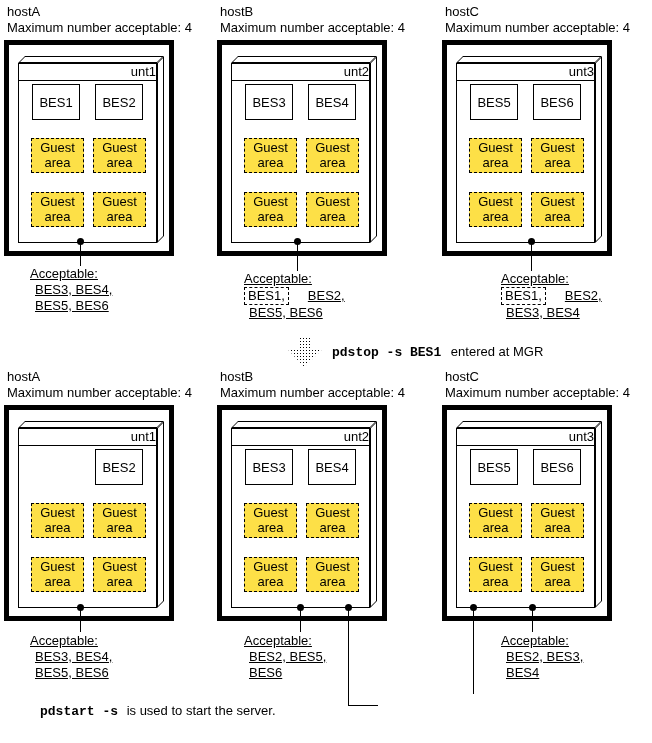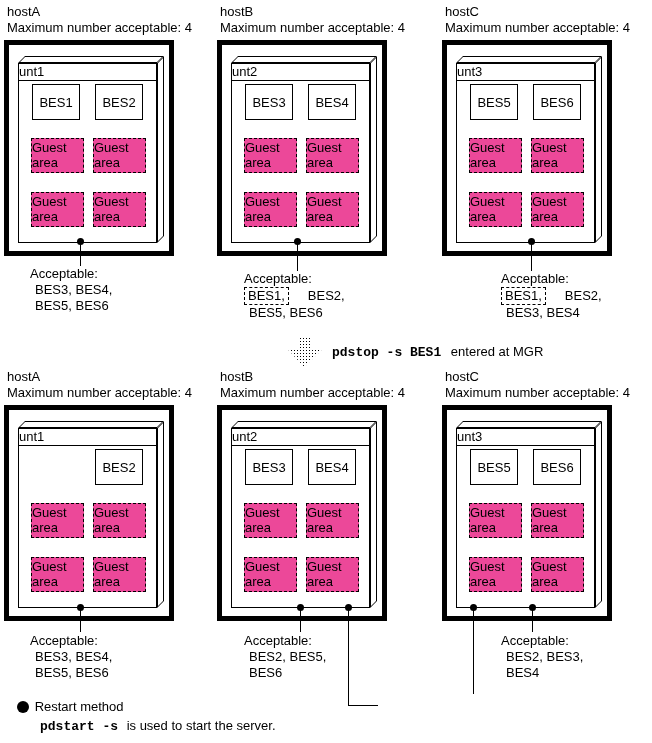--- a/index.html
+++ b/index.html
@@ -22,32 +22,32 @@
   .u3t, .u3r {
     border:1px solid #000; background-color:#fff;
     background-image:radial-gradient(#000 26%, rgba(0,0,0,0) 32%);
     background-size:2px 2px;
   }
   .u3t { position:absolute; left:-1px; top:-8px; width:calc(100% + 2px); height:7px;
          transform:skewX(-45deg); transform-origin:0 100%; }
   .u3r { position:absolute; right:-8px; top:-1px; width:7px; height:calc(100% + 2px);
          transform:skewY(-45deg); transform-origin:0 0; }
 
-  .utitle { height:17px; line-height:16px; text-align:left; border-bottom:1px solid #000;
+  .utitle { height:17px; line-height:16px; text-align:right; border-bottom:1px solid #000;
             position:relative; background:#fff; }
   .besrow { position:absolute; top:20px; left:13px; display:flex; gap:15px; }
   .slot   { width:48px; height:36px; }
   .besbox { width:48px; height:36px; border:1px solid #000; background:#fff;
             display:flex; align-items:center; justify-content:center; }
   .ggrid  { position:absolute; top:74px; left:12px; display:grid;
             grid-template-columns:53px 53px; column-gap:9px; row-gap:19px; }
-  .guest  { width:53px; height:35px; border:1px dashed #000; text-align:left;
-            line-height:15px; padding-top:1px; background:#ec4899; }
-
-  .acc    { position:absolute; line-height:16px; white-space:nowrap; }
+  .guest  { width:53px; height:35px; border:1px dashed #000; text-align:center;
+            line-height:15px; padding-top:1px; background:#fde047; }
+
+  .acc    { position:absolute; line-height:16px; white-space:nowrap;text-decoration:underline; }
   .acct   { margin-left:2px; }
   .accl   { margin-left:7px; }
   .accl.hasbox { margin-left:2px; }
   .seg + .seg { margin-left:5px;padding-left:14px; }
   .boxed  { display:inline-block; border:1px dashed #000; padding:0 3px; }
 
   .vline { position:absolute; width:1px; background:#000; }
   .hline { position:absolute; height:1px; background:#000; }
   .cdot  { position:absolute; width:7px; height:7px; border-radius:50%; background:#000; }
 
@@ -74,24 +74,20 @@
 <div id="canvas">
 
   <div class="arrow"></div>
   <div class="cmdtext">
     <span class="mono">pdstop -s BES1</span>
     <span class="suffix">entered at MGR</span>
   </div>
 
 
   <div class="restart">
-    <div class="r1">
-      <span class="bullet"></span>
-      <span>Restart method</span>
-    </div>
     <div class="r2">
       <span class="mono">pdstart -s</span>
       <span class="rest">is used to start the server.</span>
     </div>
   </div>
 
 <div class="host" style="left: 4px; top: 4px;">
     <div class="hname">hostA</div>
     <div class="hmax">Maximum number acceptable: 4</div>
     <div class="hbox">

